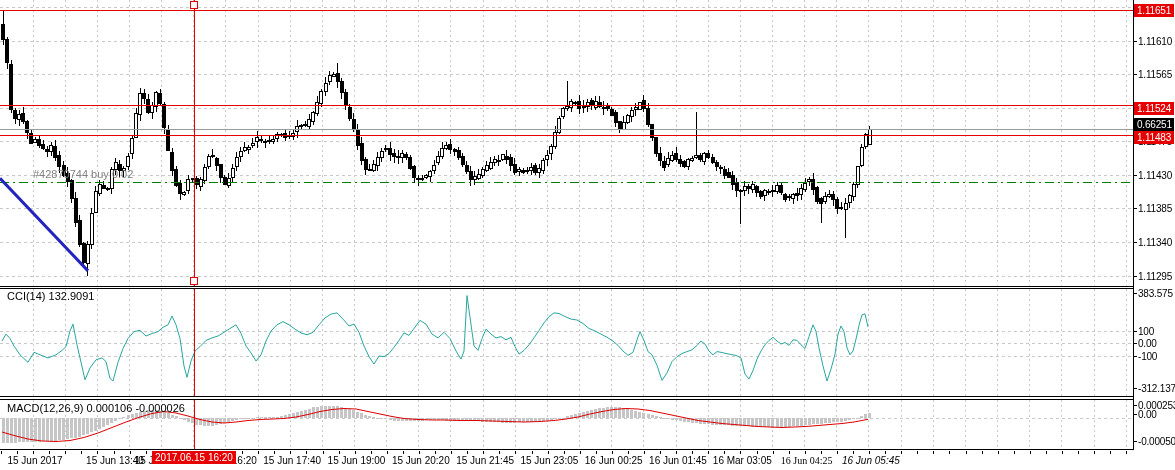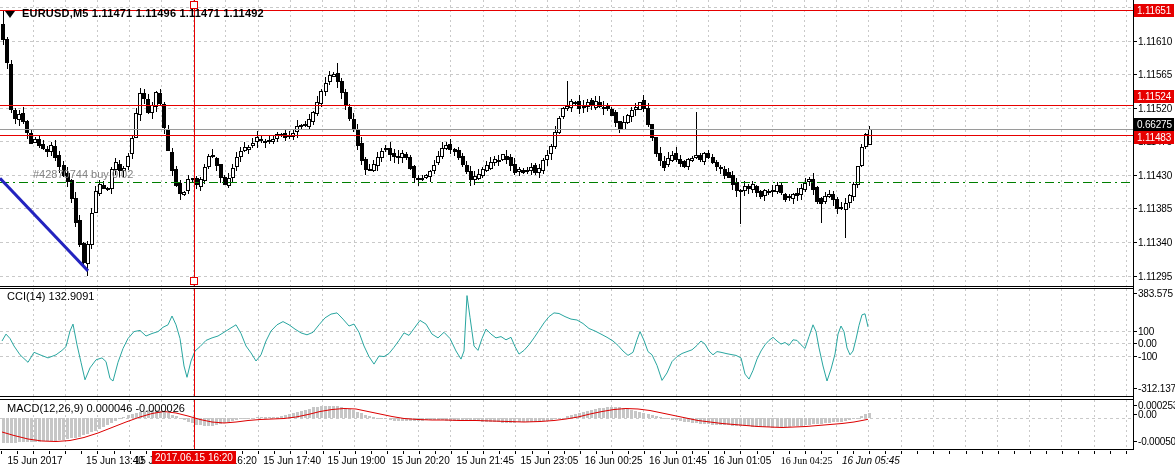--- a/index.html
+++ b/index.html
@@ -833,48 +833,45 @@
       </svg>
     </div>
 
   <div class="hsep" id="sep-a"></div>
   <div class="hsep" id="sep-b"></div>
   <div class="hsep" id="sep-c"></div>
   <div class="hsep" id="sep-d"></div>
   <div class="hsep" id="sep-e"></div>
   <div id="right-border"></div>
 
-  <div id="title-row">
-    <span class="sym-marker"></span><span id="title-text">EURUSD,M5  1.11471 1.11496 1.11471 1.11492</span>
-  </div>
 
   <div id="trade-label">#42870744 buy 0.02</div>
   <div id="cci-label">CCI(14) 132.9091</div>
-  <div id="macd-label">MACD(12,26,9) 0.000046 -0.000026</div>
+  <div id="macd-label">MACD(12,26,9) 0.000106 -0.000026</div>
 
   <div id="price-axis">
       <div class="ax-tick" style="top: 40.5px;"></div>
       <div class="ax-lab" style="top: 35.5px; text-align: right;">1.11610</div>
       <div class="ax-tick" style="top: 74.1px;"></div>
       <div class="ax-lab" style="top: 69.1px;">1.11565</div>
       <div class="ax-tick" style="top: 107.7px;"></div>
       <div class="ax-lab" style="top: 102.7px;">1.11520</div>
       <div class="ax-tick" style="top: 141.2px;"></div>
       <div class="ax-lab" style="top: 136.2px;">1.11475</div>
       <div class="ax-tick" style="top: 174.8px;"></div>
       <div class="ax-lab" style="top: 169.8px;">1.11430</div>
       <div class="ax-tick" style="top: 208.4px;"></div>
       <div class="ax-lab" style="top: 203.4px;">1.11385</div>
       <div class="ax-tick" style="top: 242px;"></div>
       <div class="ax-lab" style="top: 237px;">1.11340</div>
       <div class="ax-tick" style="top: 275.6px;"></div>
       <div class="ax-lab" style="top: 270.6px;">1.11295</div>
       <div class="badge" style="top: 3.9px; background: rgb(230, 0, 0);">1.11651</div>
-      <div class="badge" style="top: 90px; background: rgb(230, 0, 0);">1.11524</div>
-      <div class="badge" style="top: 118px; background: rgb(0, 0, 0);">0.66275</div>
+      <div class="badge" style="top: 102px; background: rgb(230, 0, 0);">1.11524</div>
+      <div class="badge" style="top: 118px; background: rgb(0, 0, 0);">0.66251</div>
       <div class="badge" style="top: 130.5px; background: rgb(230, 0, 0);">1.11483</div>
       <div class="ax-tick" style="top: 292.5px;"></div>
       <div class="ax-lab" style="top: 287.5px;">383.575</div>
       <div class="ax-tick" style="top: 330.5px;"></div>
       <div class="ax-lab" style="top: 325.5px;">100</div>
       <div class="ax-tick" style="top: 343px;"></div>
       <div class="ax-lab" style="top: 338px;">0.00</div>
       <div class="ax-tick" style="top: 355.5px;"></div>
       <div class="ax-lab" style="top: 350.5px;">-100</div>
       <div class="ax-tick" style="top: 387.5px;"></div>
@@ -963,18 +960,18 @@
       <div class="t-lab" style="left: 73px;">15 Jun 13:40</div>
       <div class="t-lab" style="left: 121.6px;">15 Jun 15:00</div>
       <div class="t-lab" style="left: 185.9px;">15 Jun 16:20</div>
       <div class="t-lab" style="left: 250.2px;">15 Jun 17:40</div>
       <div class="t-lab" style="left: 314.5px;">15 Jun 19:00</div>
       <div class="t-lab" style="left: 378.8px;">15 Jun 20:20</div>
       <div class="t-lab" style="left: 443.1px;">15 Jun 21:45</div>
       <div class="t-lab" style="left: 507.4px;">15 Jun 23:05</div>
       <div class="t-lab" style="left: 571.7px;">16 Jun 00:25</div>
       <div class="t-lab" style="left: 636px;">16 Jun 01:45</div>
-      <div class="t-lab" style="left: 700.3px;">16 Jun 01:05</div>
+      <div class="t-lab" style="left: 700.3px;">16 Mar 03:05</div>
       <div class="t-lab" style="left: 764.6px; font-family: Liberation Serif, serif;">16 Jun 04:25</div>
       <div class="t-lab" style="left: 828.9px; font-style: italic;">16 Jun 05:45</div>
       <div id="time-badge">2017.06.15 16:20</div>
     </div>
 </div>
 
 </body></html>

